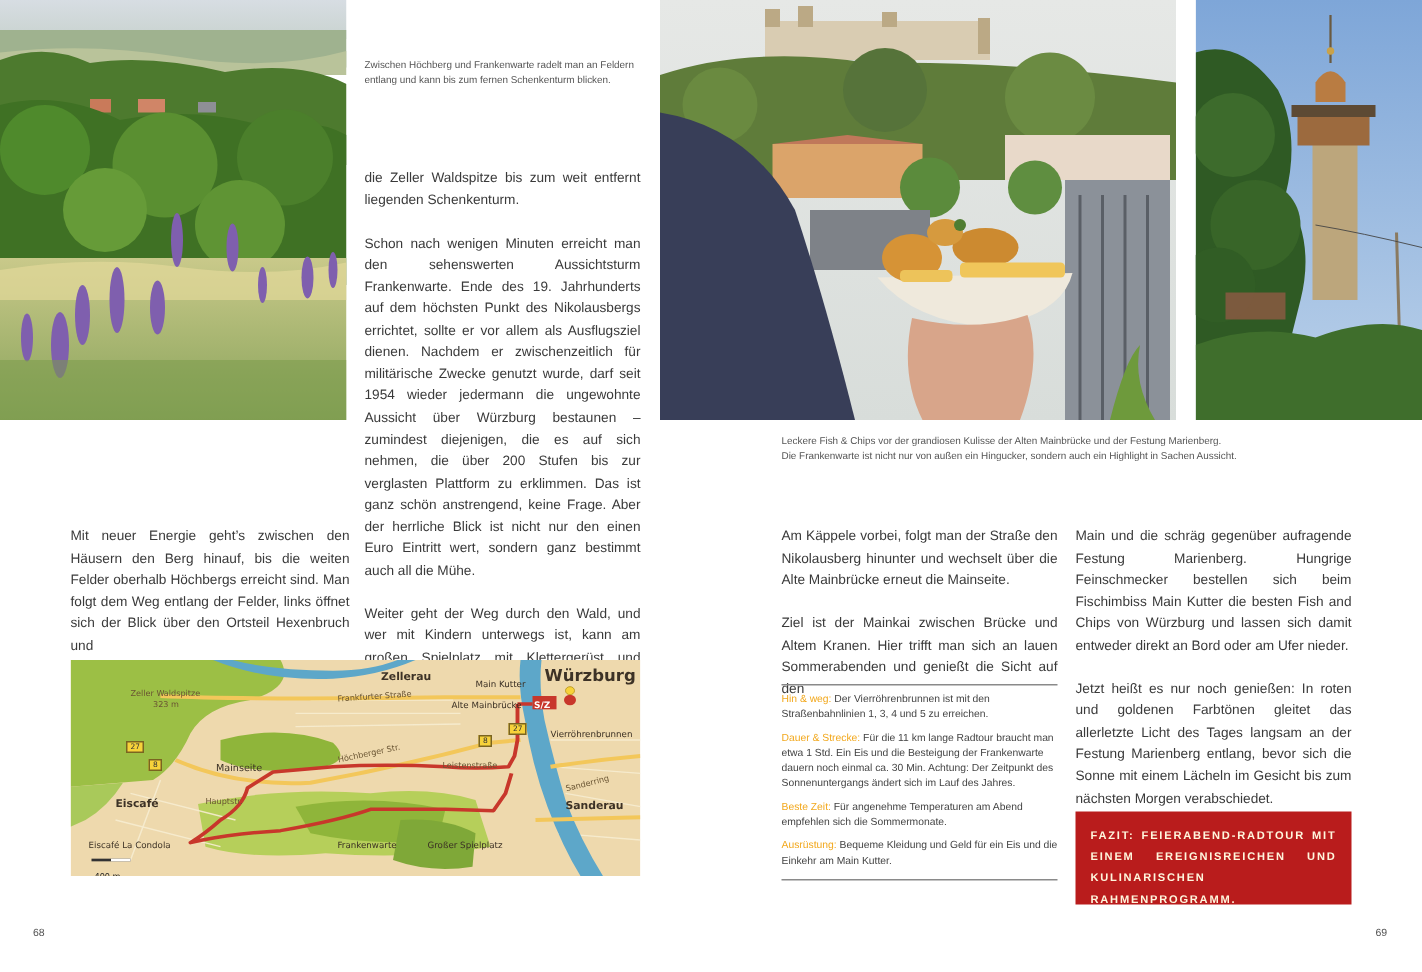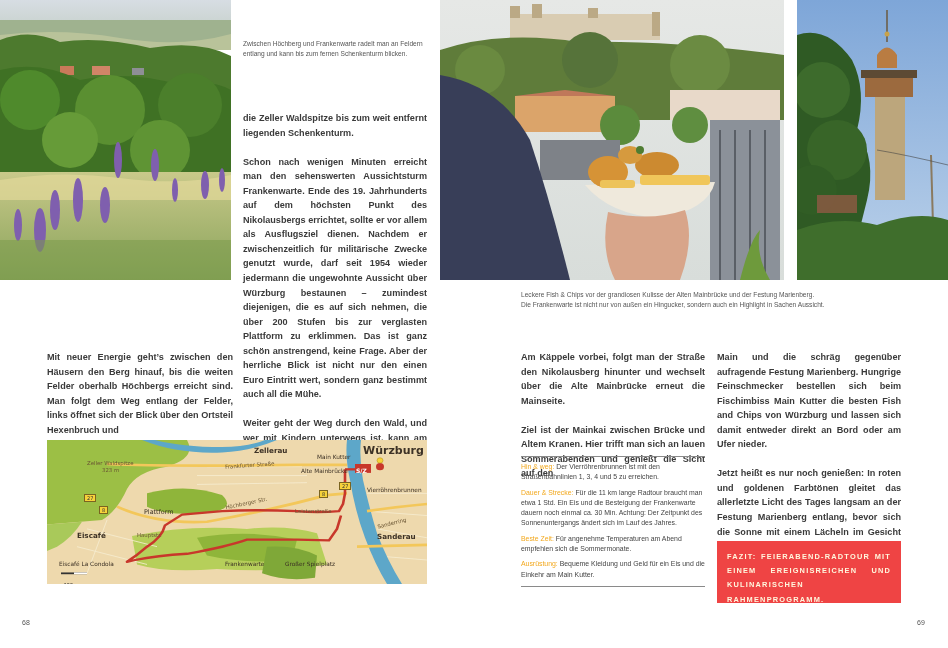--- a/index.html
+++ b/index.html
@@ -5,32 +5,32 @@
   * { box-sizing: border-box; margin: 0; padding: 0; }
   html, body { width: 948px; height: 648px; background: #ffffff; overflow: hidden; }
   body { position: relative; font-family: "Liberation Sans", sans-serif; color: #3b3b3b; }
 
   
   .photo { position: absolute; overflow: hidden; }
   .photo svg { display: block; width: 100%; height: 100%; }
 
   
   .col { position: absolute; font-size: 9.1px; line-height: 14.55px; text-align: justify; color: #3a3a3a; }
-  .col p { margin-bottom: 14.5px; font-weight: bold; }
+  .col p { margin-bottom: 14.5px; }
   .col p:last-child { margin-bottom: 0; }
 
   .caption { position: absolute; font-size: 6.6px; line-height: 10.3px; color: #555; }
 
   
   .info { position: absolute; left: 521px; top: 456px; width: 184px; font-size: 6.9px; line-height: 10.3px; color: #444; }
   .info .rule { height: 1px; background: #8a8a8a; }
   .info .item { margin-top: 5px; }
   .info .lbl { color: #f2a81d; }
 
-  .fazit { position: absolute; left: 717px; top: 541px; width: 184px; height: 62px; background: #ef4444;
+  .fazit { position: absolute; left: 717px; top: 541px; width: 184px; height: 62px; background: #b91c1c;
            color: #fff6dd; font-size: 7.4px; line-height: 14.2px; letter-spacing: 1.2px; font-weight: bold;
            padding: 9px 10px 0 10px; text-transform: uppercase; text-align: justify; }
 
   .pageno { position: absolute; top: 619px; font-size: 7px; color: #555; }
 
   
   .map { position: absolute; left: 47px; top: 440px; width: 380px; height: 144px; overflow: hidden; }
   .map svg { width: 100%; height: 100%; display: block; }
   .maplbl { position: absolute; font-family: "DejaVu Sans", sans-serif; color: #3b3024; white-space: nowrap; }
   .road-lbl { font-size: 5.4px; color: #6a5533; }
@@ -141,21 +141,21 @@
   <span class="maplbl town-lbl" style="left:207px;top:6px;">Zellerau</span>
   <span class="maplbl city-lbl" style="left:316px;top:4px;">Würzburg</span>
   <span class="maplbl poi-lbl" style="left:270px;top:14px;">Main Kutter</span>
   <span class="maplbl poi-lbl" style="left:254px;top:28px;">Alte Mainbrücke</span>
   <span class="maplbl poi-lbl" style="left:320px;top:47px;">Vierröhrenbrunnen</span>
   <span class="maplbl road-lbl" style="left:178px;top:22px;transform:rotate(-4deg);">Frankfurter Straße</span>
   <span class="maplbl road-lbl" style="left:178px;top:60px;transform:rotate(-12deg);">Höchberger Str.</span>
   <span class="maplbl road-lbl" style="left:248px;top:68px;">Leistenstraße</span>
   <span class="maplbl road-lbl" style="left:330px;top:80px;transform:rotate(-14deg);">Sanderring</span>
   <span class="maplbl town-lbl" style="left:330px;top:92px;">Sanderau</span>
-  <span class="maplbl poi-lbl" style="left:97px;top:68px;font-size:6.4px;">Plattform</span>
+  <span class="maplbl poi-lbl" style="left:97px;top:68px;font-size:6.4px;">Mainseite</span>
   <span class="maplbl town-lbl" style="left:30px;top:91px;">Eiscafé</span>
   <span class="maplbl road-lbl" style="left:90px;top:92px;">Hauptstr.</span>
   <span class="maplbl poi-lbl" style="left:12px;top:121px;">Eiscafé La Condola</span>
   <span class="maplbl poi-lbl" style="left:178px;top:121px;">Frankenwarte</span>
   <span class="maplbl poi-lbl" style="left:238px;top:121px;">Großer Spielplatz</span>
   <span class="maplbl road-lbl" style="left:40px;top:20px;">Zeller Waldspitze</span>
   <span class="maplbl road-lbl" style="left:55px;top:27px;">323 m</span>
   <span class="maplbl road-lbl" style="left:16px;top:142px;color:#222;">400 m</span>
   <span class="maplbl" style="left:309px;top:27px;font-size:6px;font-weight:bold;color:#fff;">S/Z</span>
   <span class="shield" style="left:37px;top:54px;">27</span>

